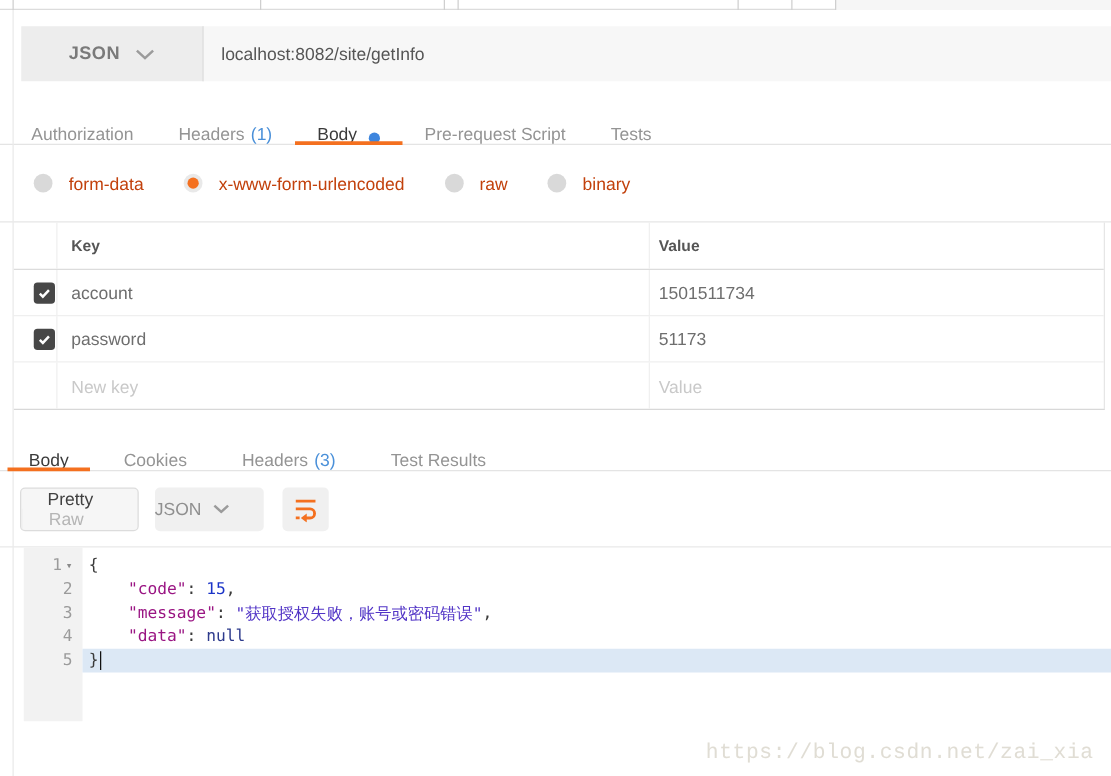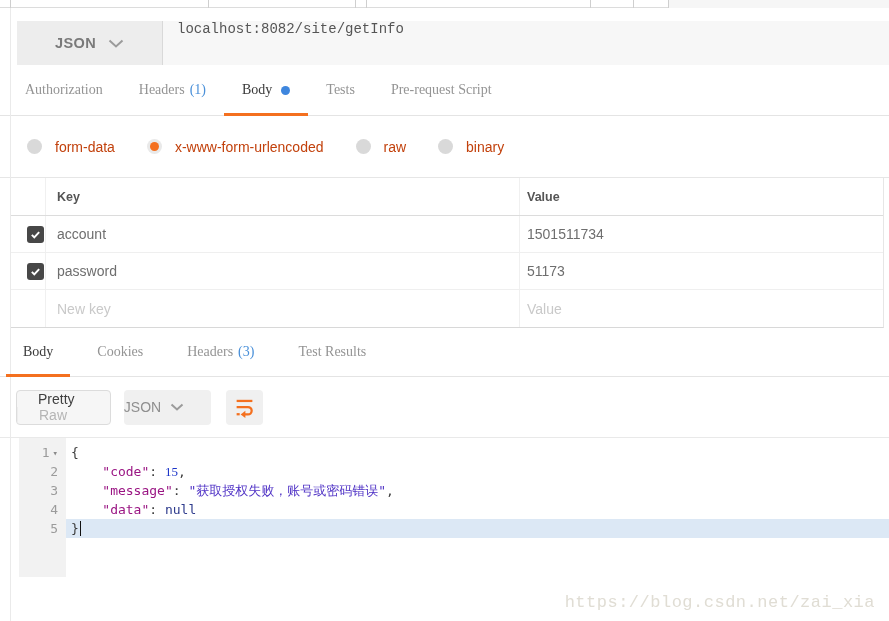--- a/index.html
+++ b/index.html
@@ -13,29 +13,29 @@
   
   .tabstrip { height:8px; border-bottom:1px solid #dcdcdc; position:relative; background:#fff; }
   .tabstrip .tint { position:absolute; left:668px; right:0; top:0; height:8px; background:#f6f6f6; }
   .tabstrip .vdiv { position:absolute; top:0; height:8px; width:1px; background:#cfcfcf; }
 
   
   .url-row { margin:13px 0 0 17px; height:44px; display:flex; }
   .method-box { width:146px; background:#ededed; border-right:1px solid #d9d9d9;
     display:flex; align-items:center; justify-content:center; gap:12px; cursor:pointer; }
   .method-label { color:#7a7a7a; font-size:14.5px; font-weight:700; letter-spacing:.4px; }
-  .url-box { flex:1; background:#f7f7f7; display:flex; align-items:flex-start; padding-left:14px;font-family:Liberation Mono, monospace; }
+  .url-box { flex:1; background:#f7f7f7; display:flex; align-items:center; padding-left:14px; }
   .url-text { color:#555; font-size:14px; }
 
   
   .tabs { display:flex; align-items:stretch; border-bottom:1px solid #e4e4e4; }
   .req-tabs { height:51px; padding-left:7px; }
   .resp-tabs { height:49px; padding-left:6px; gap:10px; }
-  .tab { display:flex; align-items:center; padding:0 18px; font-size:14px; color:#949494;
-    position:relative; cursor:pointer;font-family:Liberation Serif, serif; }
+  .tab { display:flex; align-items:flex-end; padding:0 18px; font-size:14px; color:#949494;
+    position:relative; cursor:pointer; }
   .resp-tabs .tab { padding:0 17px; }
   .tab.active { color:#3a3a3a; }
   .tab.active::after { content:''; position:absolute; left:0; right:0; bottom:-1px; height:3px; background:#f4701f; }
   .tab .count { color:#4a90d9; margin-left:5px; }
   .tab .dot { width:9px; height:9px; border-radius:50%; background:#3e86de; margin-left:9px; }
 
   
   .modes-row { height:62px; border-bottom:1px solid #e6e6e6; display:flex; align-items:center;
     gap:32px; padding-left:27px; }
   .mode { display:flex; align-items:center; gap:13px; font-size:14px; color:#c2410c; cursor:pointer; }
@@ -70,21 +70,21 @@
   
   .code-area { position:relative; height:143px; font-family:"DejaVu Sans Mono", monospace; font-size:13px; }
   .gutter-bg { position:absolute; left:19px; top:0; width:47px; height:139px; background:#f2f2f2; }
   .code-lines { position:relative; padding-top:5px; }
   .code-row { display:flex; height:19px; align-items:stretch; }
   .gutter-cell { width:47px; margin-left:19px; display:flex; justify-content:flex-end; align-items:center;
     color:#9b9b9b; padding-right:8px; flex:none; }
   .gutter-cell .fold { color:#8a8a8a; font-size:9px; margin-left:3px; cursor:pointer; }
   .code-text { flex:1; padding-left:5px; display:flex; align-items:center; white-space:pre; color:#3a3a3a; }
   .code-row.hl .code-text { background:#dce8f5; }
-  .tk-k { color:#9a1583; } .tk-s { color:#5134c6; } .tk-n { color:#1b34c8;font-family:Liberation Serif, serif; }
+  .tk-k { color:#9a1583; } .tk-s { color:#5134c6; } .tk-n { color:#1b34c8; }
   .tk-a { color:#2d3a8c; } .tk-p { color:#3a3a3a; }
   .cursor { width:1px; height:15px; background:#111; display:inline-block; margin-left:1px; align-self:center; }
 
   .watermark { position:absolute; right:14px; bottom:9px; font-family:"Liberation Mono", monospace;
     font-size:17px; color:#e0ddd4; letter-spacing:.5px; }
   .chev { display:block; }
 </style>
 </head>
 <body>
 
@@ -119,24 +119,24 @@
     </div>
     <div class="tab">
       <span>Headers</span>
       <span class="count">(1)</span>
     </div>
     <div class="tab active">
       <span>Body</span>
       <span class="dot"></span>
     </div>
     <div class="tab">
+      <span>Pre-request Script</span>
+    </div>
+    <div class="tab">
       <span>Tests</span>
-    </div>
-    <div class="tab">
-      <span>Pre-request Script</span>
     </div>
   </div>
 
 <div class="modes-row">
     <div class="mode">
       <div class="radio"></div>
       <span>form-data</span>
     </div>
     <div class="mode">
       <div class="radio sel"></div>

